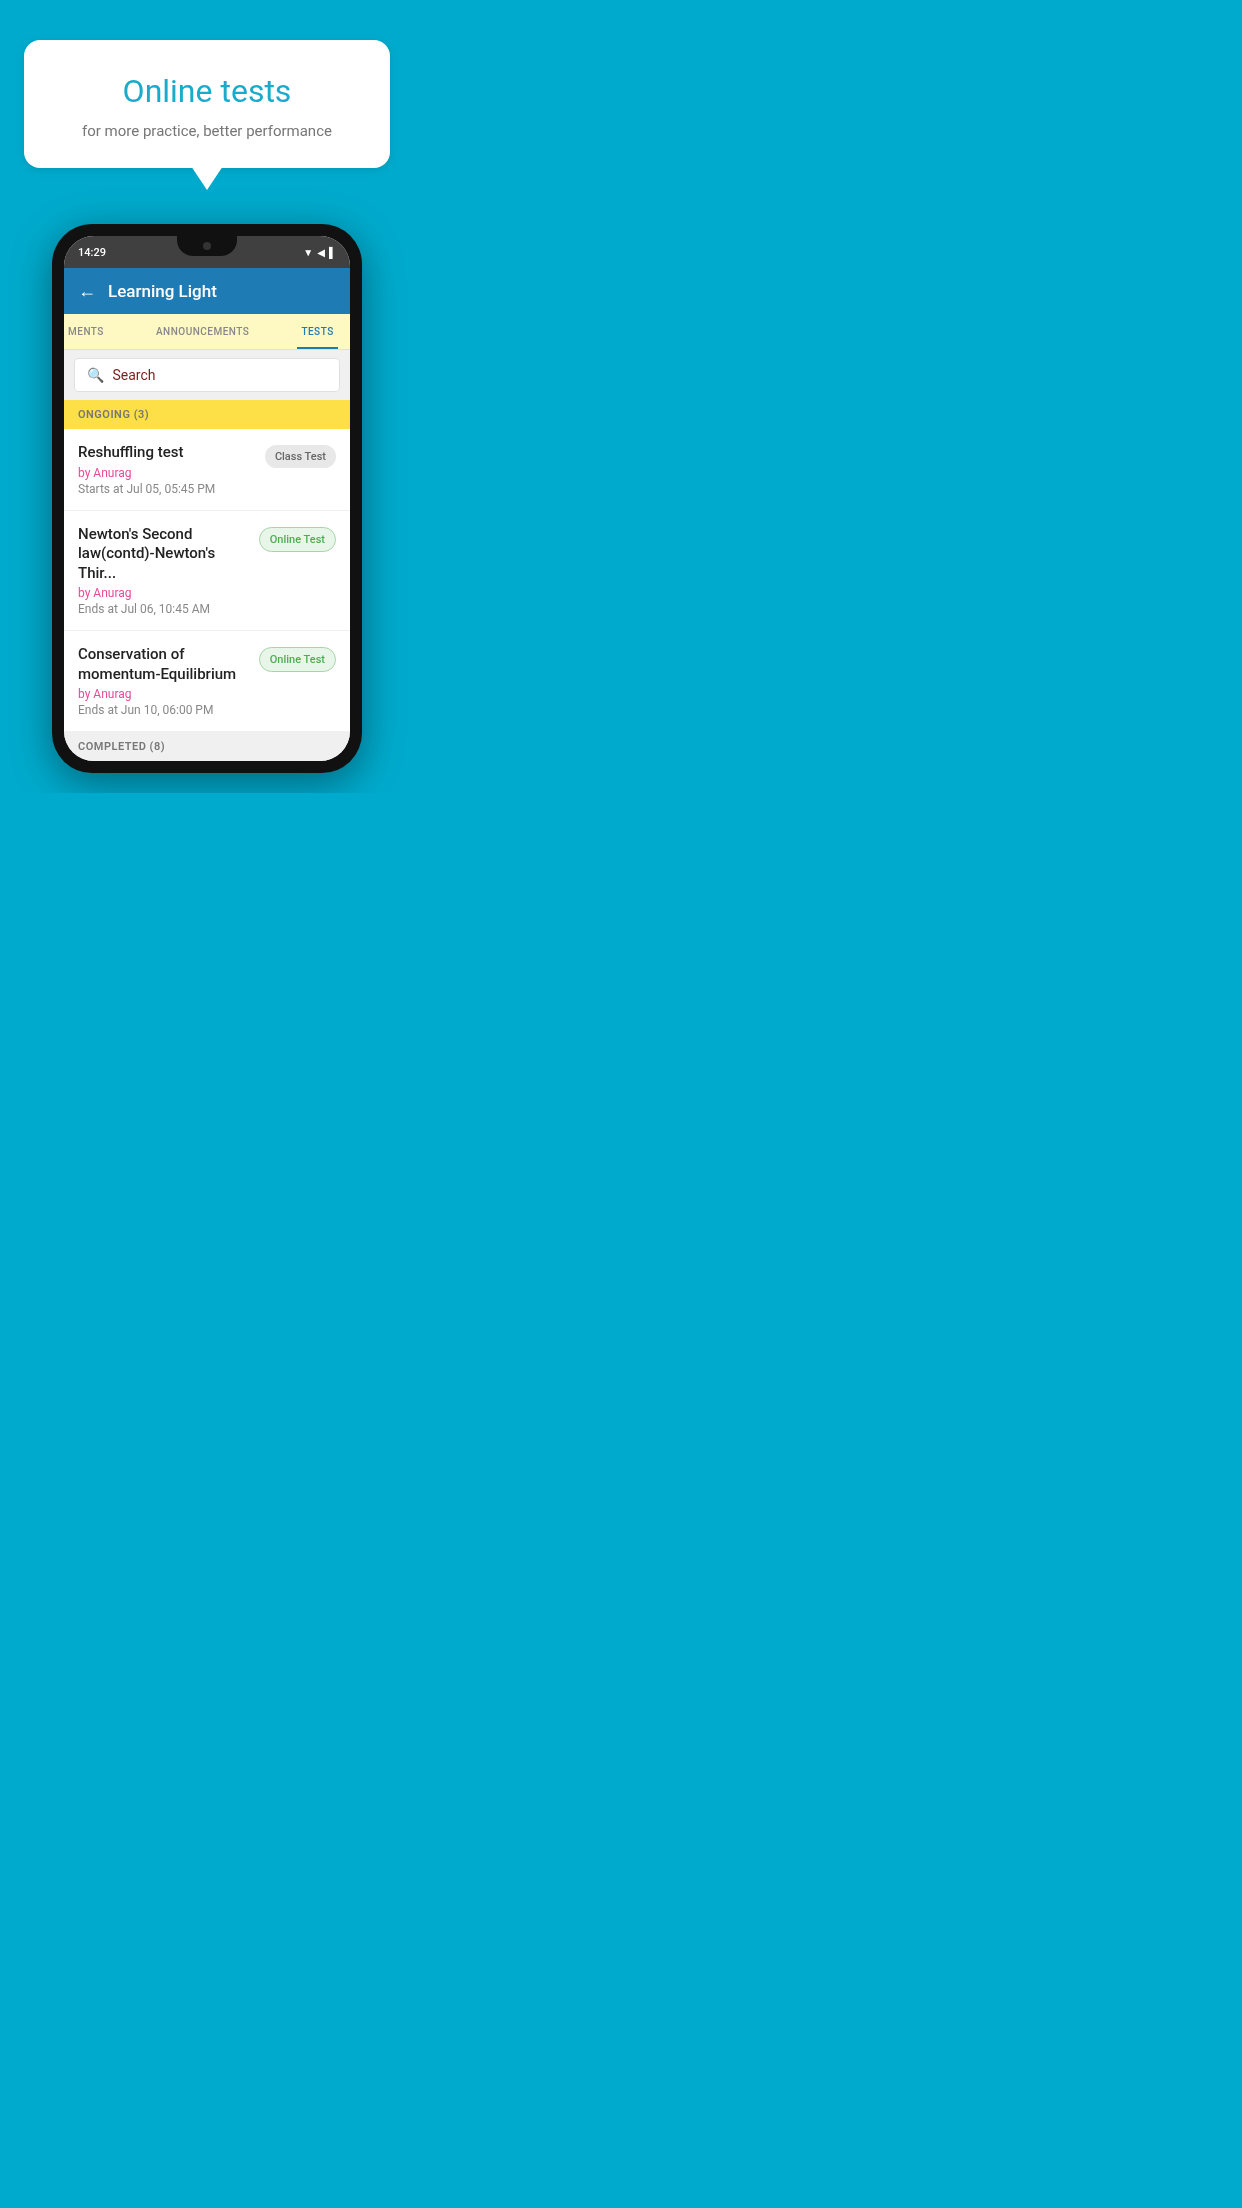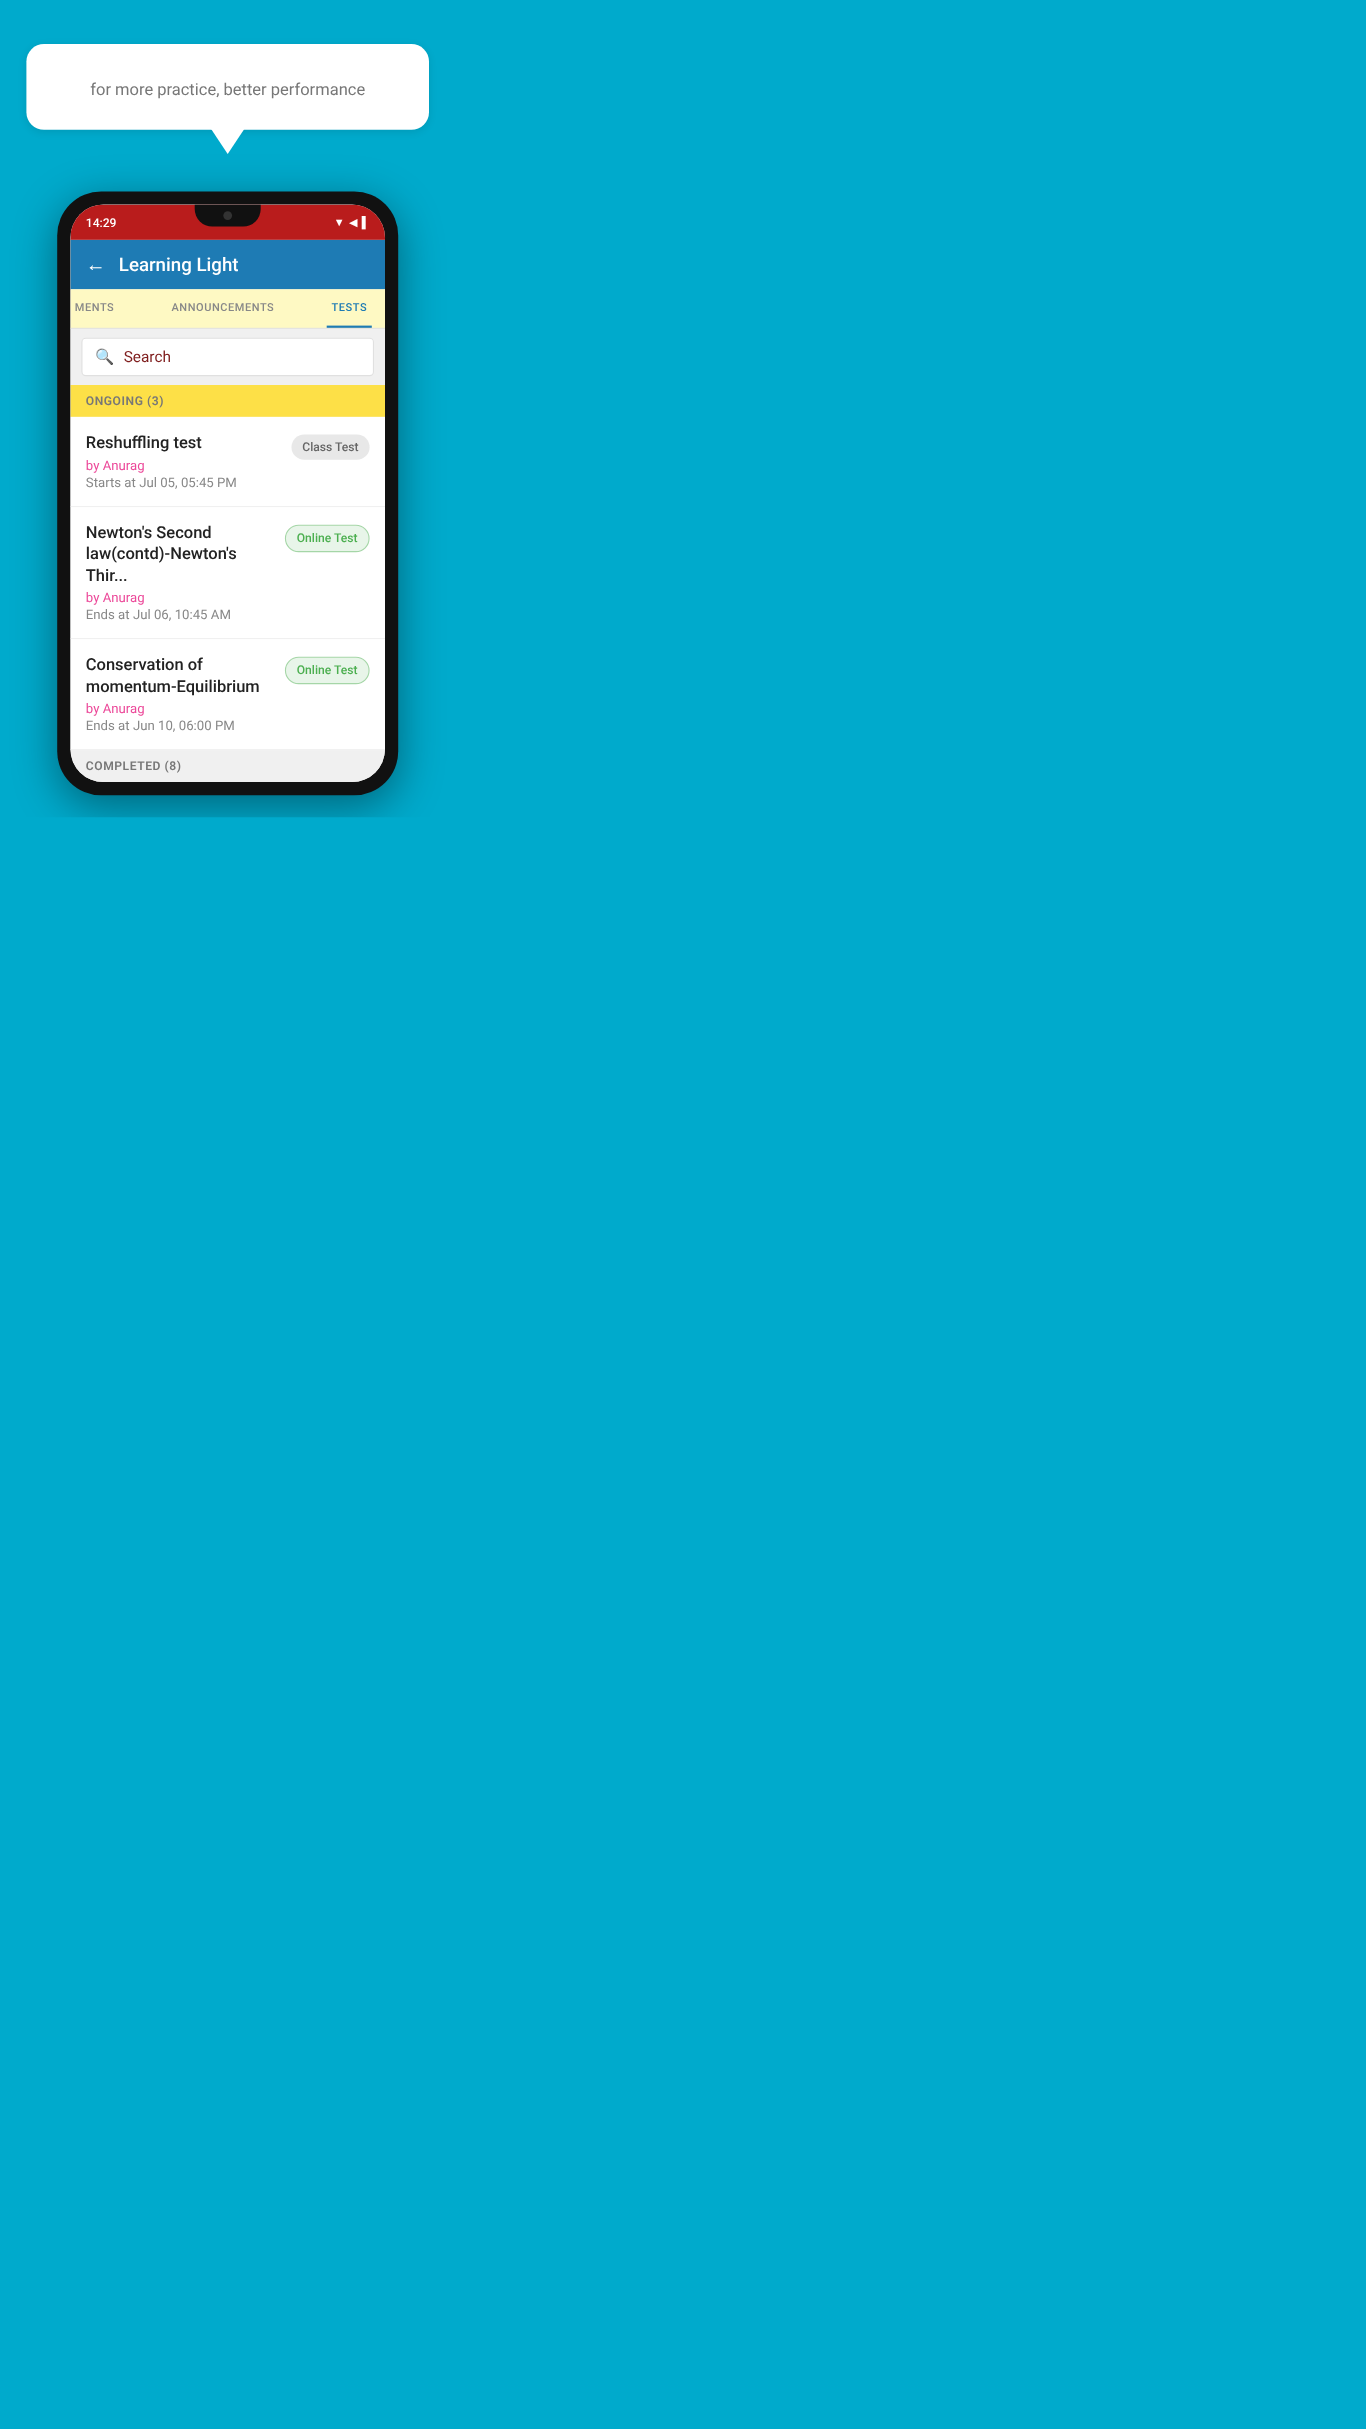--- a/index.html
+++ b/index.html
@@ -78,21 +78,21 @@
 
     .phone-inner {
       background: #f5f5f5;
       border-radius: 30px;
       overflow: hidden;
       position: relative;
     }
 
     
     .phone-notch-bar {
-      background: #b91c1c;
+      background: #404040;
       height: 32px;
       display: flex;
       align-items: center;
       justify-content: space-between;
       padding: 0 14px;
       position: relative;
     }
 
     .phone-time {
       color: white;
@@ -287,20 +287,21 @@
       font-weight: 600;
       color: #777;
       letter-spacing: 0.5px;
     }
   </style>
 </head>
 <body>
 
 <div class="promo-section">
   <div class="speech-bubble">
+    <div class="promo-title">Online tests</div>
     <div class="promo-subtitle">for more practice, better performance</div>
   </div>
 </div>
 
 <div class="phone-container">
   <div class="phone">
     <div class="phone-inner">
 
       <div class="phone-notch-bar">
         <span class="phone-time">14:29</span>

